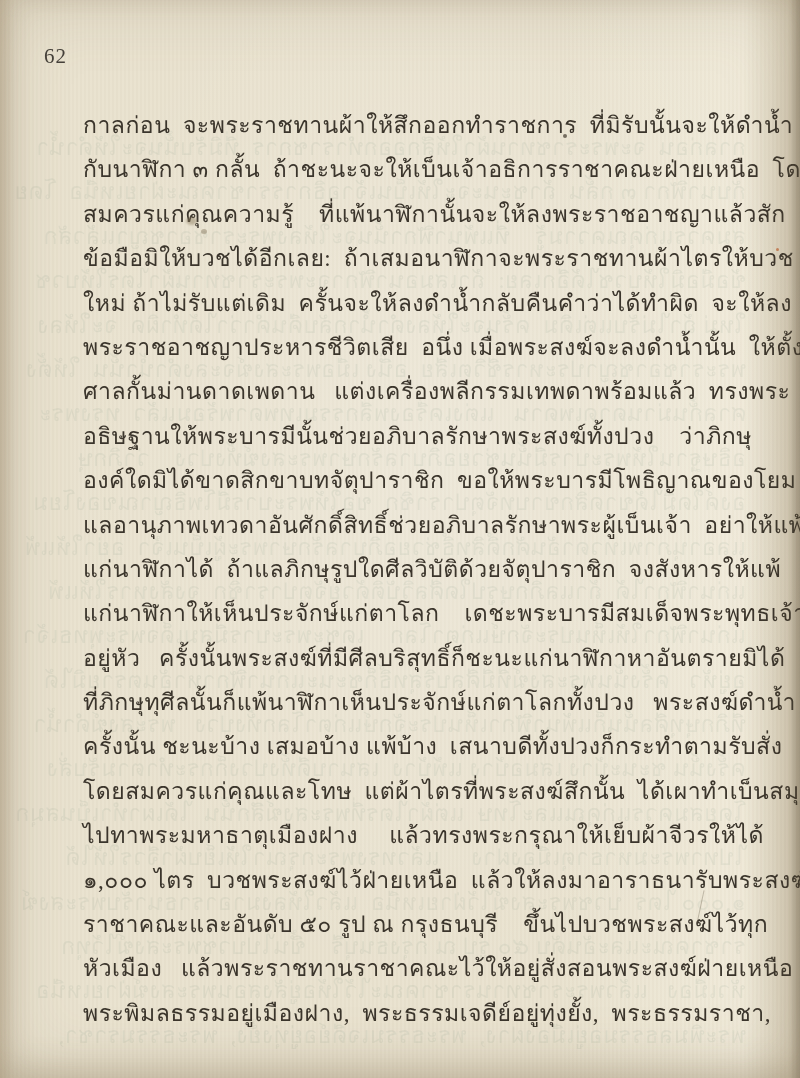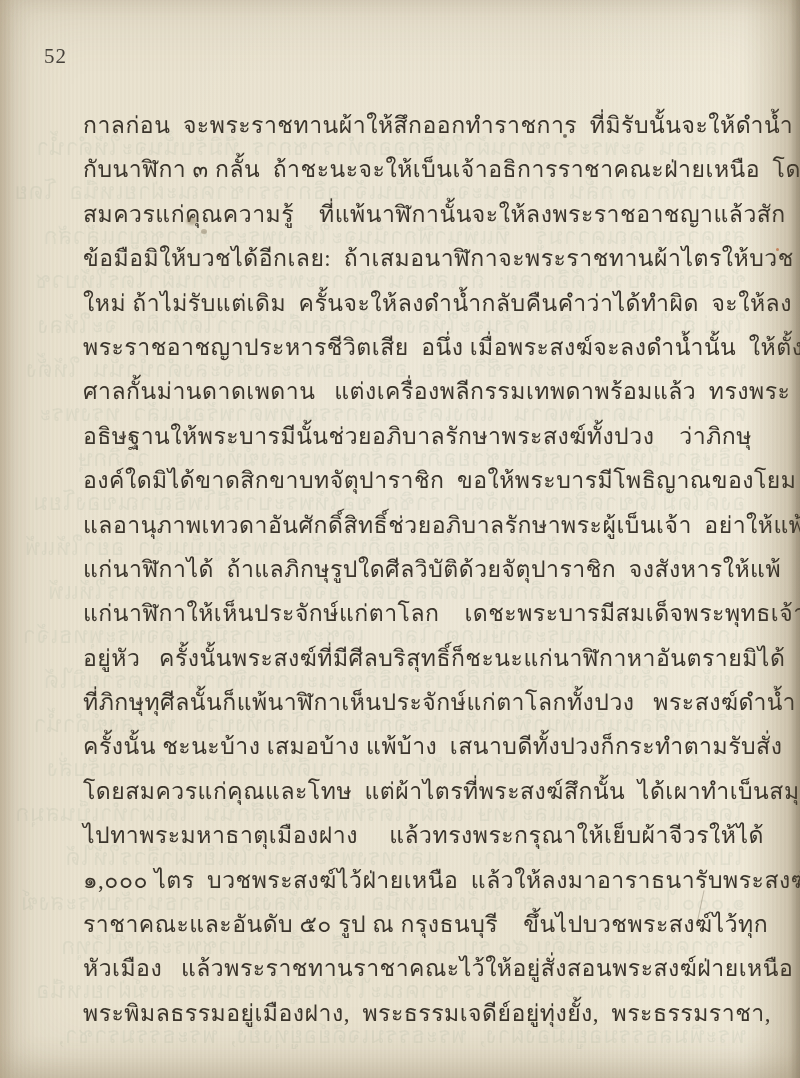--- a/index.html
+++ b/index.html
@@ -74,21 +74,21 @@
       <div class="line">ที่ภิกษุทุศีลนั้นก็แพ้นาฬิกาเห็นประจักษ์แก่ตาโลกทั้งปวง   พระสงฆ์ดำน้ำ</div>
       <div class="line">ครั้งนั้น ชะนะบ้าง เสมอบ้าง แพ้บ้าง  เสนาบดีทั้งปวงก็กระทำตามรับสั่ง</div>
       <div class="line">โดยสมควรแก่คุณและโทษ  แต่ผ้าไตรที่พระสงฆ์สึกนั้น  ได้เผาทำเบ็นสมุก</div>
       <div class="line">ไปทาพระมหาธาตุเมืองฝาง     แล้วทรงพระกรุณาให้เย็บผ้าจีวรให้ได้</div>
       <div class="line">๑,๐๐๐ ไตร  บวชพระสงฆ์ไว้ฝ่ายเหนือ  แล้วให้ลงมาอาราธนารับพระสงฆ์</div>
       <div class="line">ราชาคณะและอันดับ ๕๐ รูป ณ กรุงธนบุรี    ขึ้นไปบวชพระสงฆ์ไว้ทุก</div>
       <div class="line">หัวเมือง   แล้วพระราชทานราชาคณะไว้ให้อยู่สั่งสอนพระสงฆ์ฝ่ายเหนือ</div>
       <div class="line">พระพิมลธรรมอยู่เมืองฝาง,  พระธรรมเจดีย์อยู่ทุ่งยั้ง,  พระธรรมราชา,</div>
     </div>
 
-  <div class="pageno">52</div>
+  <div class="pageno">62</div>
 
   <div class="textblock">
       <div class="line">กาลก่อน  จะพระราชทานผ้าให้สึกออกทำราชการ  ที่มิรับนั้นจะให้ดำน้ำ</div>
       <div class="line">กับนาฬิกา ๓ กลั้น  ถ้าชะนะจะให้เบ็นเจ้าอธิการราชาคณะฝ่ายเหนือ  โดย</div>
       <div class="line">สมควรแก่คุณความรู้    ที่แพ้นาฬิกานั้นจะให้ลงพระราชอาชญาแล้วสัก</div>
       <div class="line">ข้อมือมิให้บวชได้อีกเลย:  ถ้าเสมอนาฬิกาจะพระราชทานผ้าไตรให้บวช</div>
       <div class="line">ใหม่ ถ้าไม่รับแต่เดิม  ครั้นจะให้ลงดำน้ำกลับคืนคำว่าได้ทำผิด  จะให้ลง</div>
       <div class="line">พระราชอาชญาประหารชีวิตเสีย  อนึ่ง เมื่อพระสงฆ์จะลงดำน้ำนั้น  ให้ตั้ง</div>
       <div class="line">ศาลกั้นม่านดาดเพดาน   แต่งเครื่องพลีกรรมเทพดาพร้อมแล้ว  ทรงพระ</div>
       <div class="line">อธิษฐานให้พระบารมีนั้นช่วยอภิบาลรักษาพระสงฆ์ทั้งปวง    ว่าภิกษุ</div>

